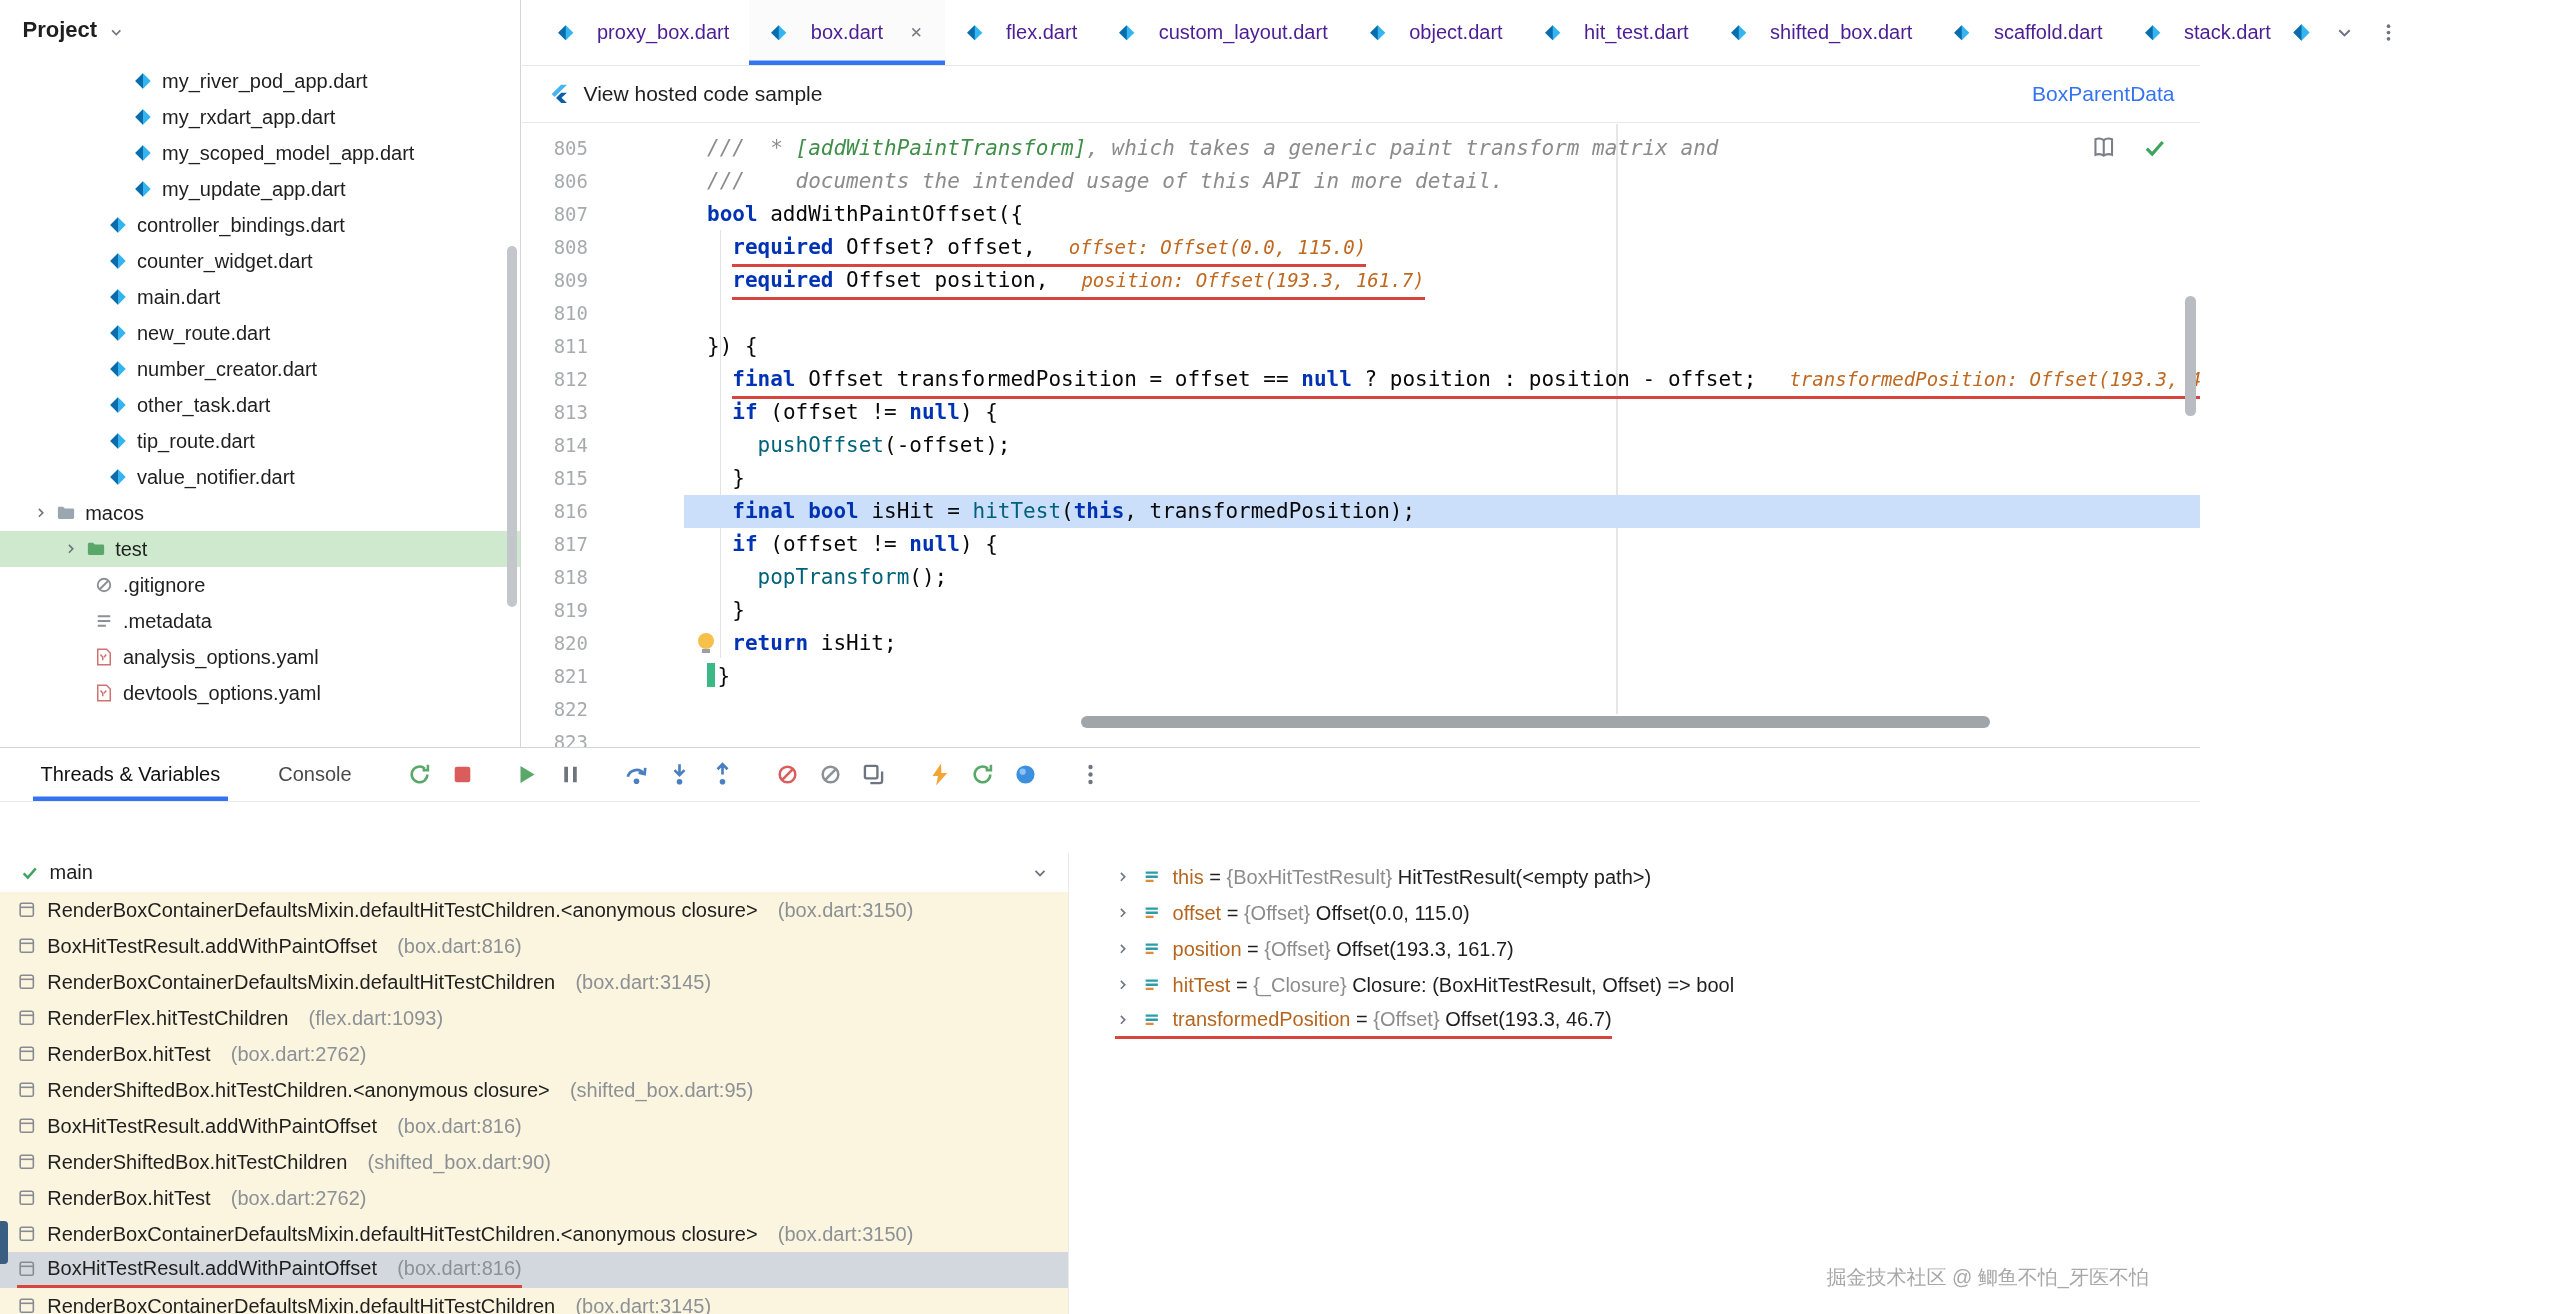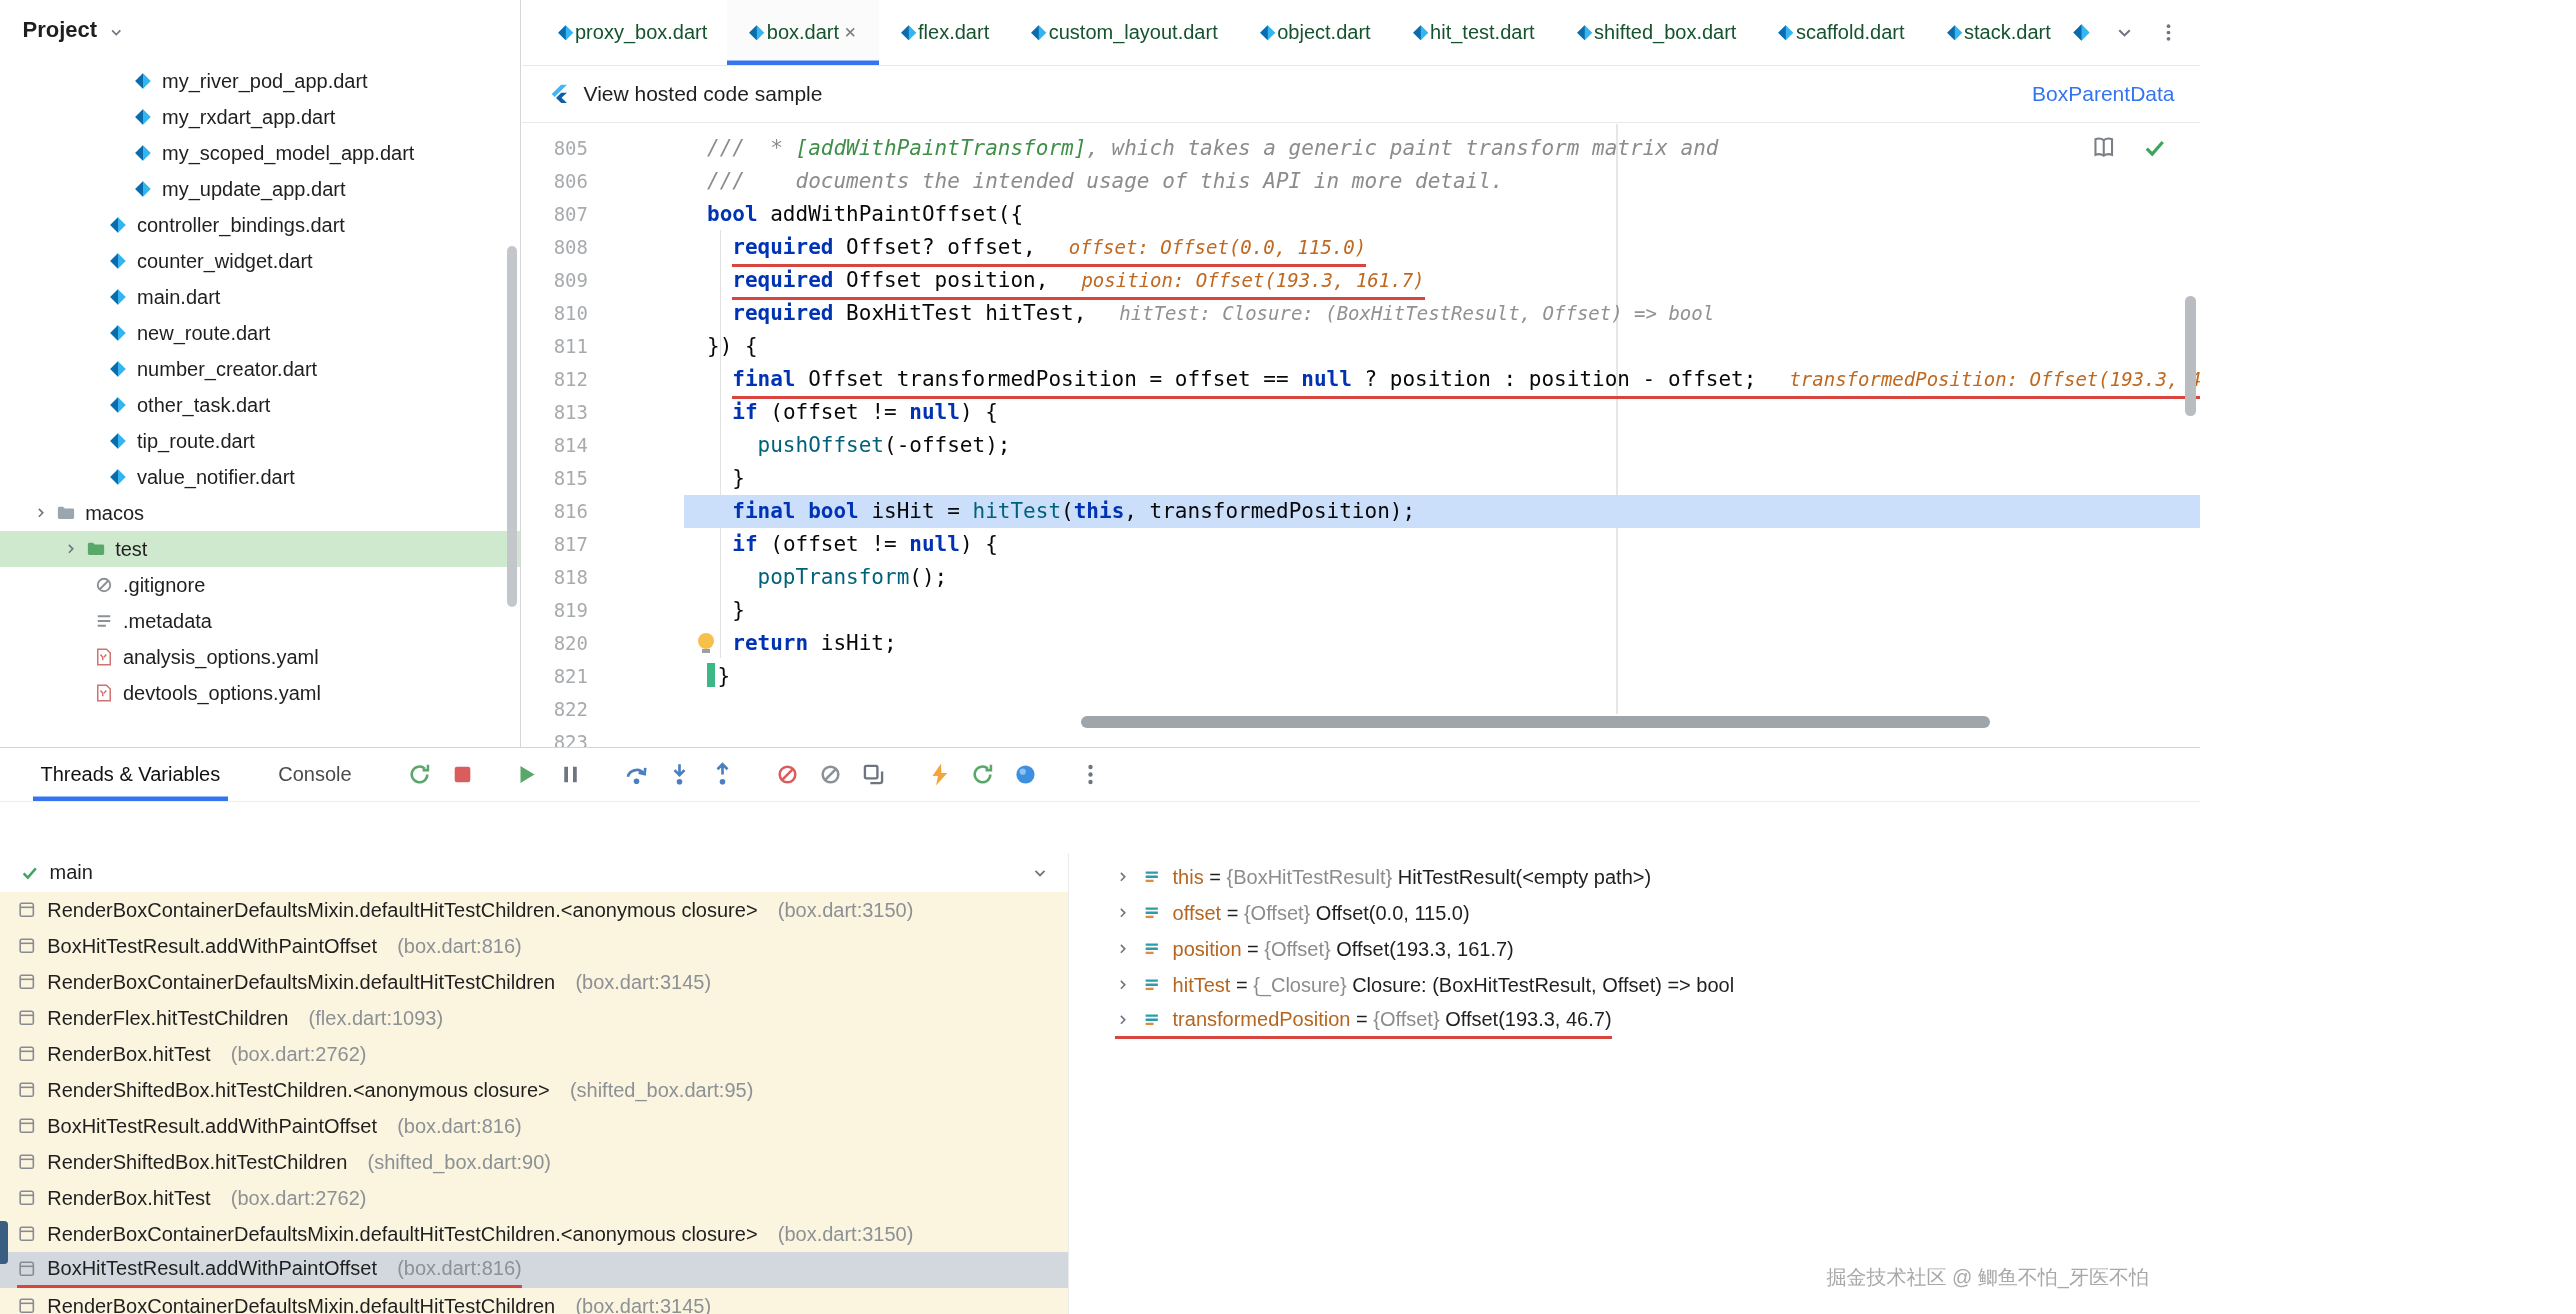--- a/index.html
+++ b/index.html
@@ -21,21 +21,21 @@
   .trow .icn{width:20px;height:20px;}
   .trow .chev{width:15.7px;height:15.7px;margin-right:-1.5px;}
   .tsel{background:#cfe9ce;}
   .tscroll{position:absolute;right:3px;top:246px;width:10.5px;height:361px;
     background:#c3c7cb;border-radius:5.2px;z-index:3;}
 
   
   .editor{position:absolute;left:522px;top:0;right:0;height:747px;background:#fff;}
   .tabbar{height:66px;display:flex;align-items:center;border-bottom:0.7px solid #e8e8e8;
     padding-left:13.5px;}
-  .etab{height:100%;display:flex;align-items:center;gap:0;padding:0 20px;font-size:20px;color:#14532d;}
+  .etab{height:100%;display:flex;align-items:center;gap:22px;padding:0 20px;font-size:20px;color:#4c1d95;}
   .etab .icn{width:19.5px;height:19.5px;}
   .etab.active{box-shadow:inset 0 -4.5px 0 #3574f0;background:#fbfbfb;}
   .etab .closeic{width:16.5px;height:16.5px;margin-left:3px;}
   .tabbar-right{margin-left:auto;display:flex;align-items:center;gap:22.5px;padding-right:22.5px;}
   .tabbar-right .icn{width:21px;height:21px;}
 
   .banner{height:57px;display:flex;align-items:center;gap:13.5px;padding:0 25.5px;
     border-bottom:0.7px solid #e8e8e8;font-size:21px;}
   .banner .icn{width:22.5px;height:22.5px;}
   .banner .blink{margin-left:auto;color:#3574f0;cursor:pointer;}
@@ -438,21 +438,20 @@
           <div class="crow">
             <span class="ln">808</span>
             <span class="ccode"><span>  </span><span class="redline"><span class="tk-kw">required</span><span class="tk-pln"> Offset? offset,</span><span class="hint mod">offset: Offset(0.0, 115.0)</span></span></span>
           </div>
           <div class="crow">
             <span class="ln">809</span>
             <span class="ccode"><span>  </span><span class="redline"><span class="tk-kw">required</span><span class="tk-pln"> Offset position,</span><span class="hint mod">position: Offset(193.3, 161.7)</span></span></span>
           </div>
           <div class="crow">
             <span class="ln">810</span>
-            <span class="ccode"><span>  </span><span><span class="tk-kw">required</span><span class="tk-pln"> BoxHitTest hitTest,</span><span class="hint plain">hitTest: Closure: (BoxHitTestResult, Offset) =&gt; bool</span></span></span>
           </div>
           <div class="crow">
             <span class="ln">811</span>
             <span class="ccode"><span><span class="tk-pln">}) {</span></span></span>
           </div>
           <div class="crow">
             <span class="ln">812</span>
             <span class="ccode"><span>  </span><span class="redline"><span class="tk-kw">final</span><span class="tk-pln"> Offset transformedPosition = offset == </span><span class="tk-kw">null</span><span class="tk-pln"> ? position : position - offset;</span><span class="hint mod">transformedPosition: Offset(193.3, 46.7)</span></span></span>
           </div>
           <div class="crow">

